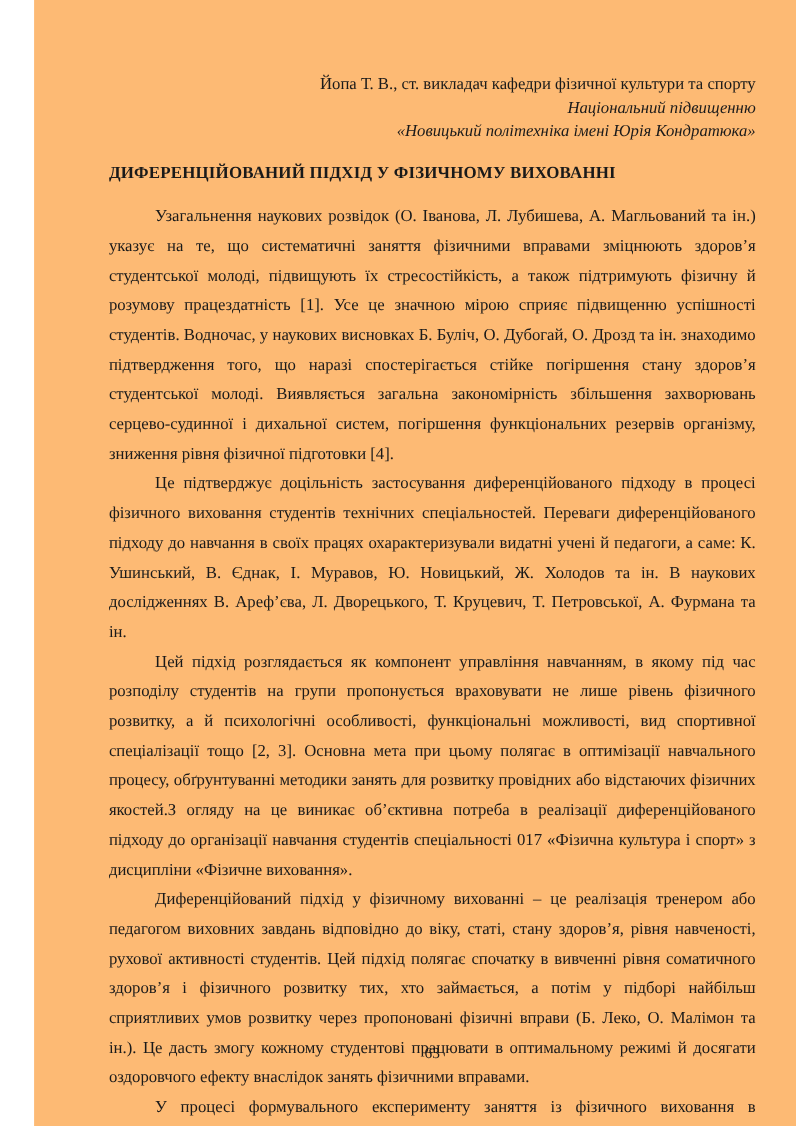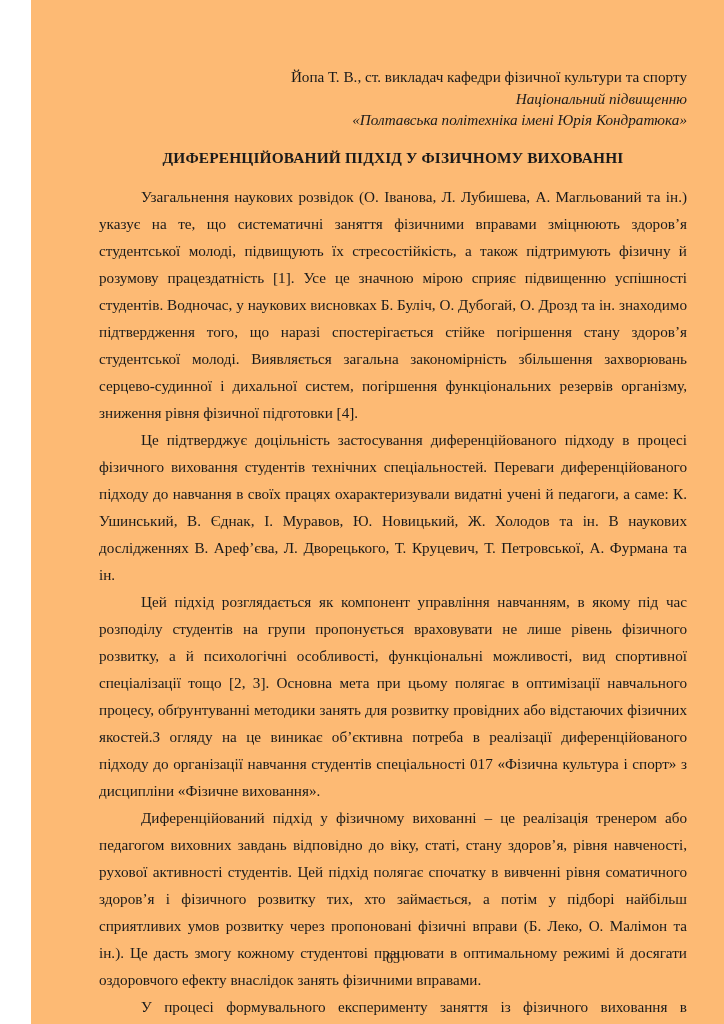--- a/index.html
+++ b/index.html
@@ -43,21 +43,21 @@
   .affiliation-line-1 {
     font-style: normal;
   }
   .affiliation-line-2,
   .affiliation-line-3 {
     font-style: italic;
   }
 
   .doc-title {
     margin-top: 16px;
-    text-align: center;
+    text-align: left;
     font-size: 15.4px;
     font-weight: bold;
     line-height: 21px;
     letter-spacing: 0.15px;
   }
 
   .body-text {
     margin-top: 15px;
     font-size: 15.2px;
     line-height: 27px;
@@ -89,21 +89,21 @@
 </head>
 <body>
 
 <div class="page">
 
   <div class="content">
 
     <div class="affiliation-block">
       <div class="affiliation-line-1">Йопа Т. В., ст. викладач кафедри фізичної культури та спорту</div>
       <div class="affiliation-line-2">Національний підвищенню</div>
-      <div class="affiliation-line-3">«Полтавська політехніка імені Юрія Кондратюка»</div>
+      <div class="affiliation-line-3">«Новицький політехніка імені Юрія Кондратюка»</div>
     </div>
 
     <h1 class="doc-title">ДИФЕРЕНЦІЙОВАНИЙ ПІДХІД У ФІЗИЧНОМУ ВИХОВАННІ</h1>
 
     <div class="body-text">
       <p>Узагальнення наукових розвідок (О. Іванова, Л. Лубишева, А. Магльований та ін.) указує на те, що систематичні заняття фізичними вправами зміцнюють здоров’я студентської молоді, підвищують їх стресостійкість, а також підтримують фізичну й розумову працездатність [1]. Усе це значною мірою сприяє підвищенню успішності студентів. Водночас, у наукових висновках Б. Буліч, О. Дубогай, О. Дрозд та ін. знаходимо підтвердження того, що наразі спостерігається стійке погіршення стану здоров’я студентської молоді. Виявляється загальна закономірність збільшення захворювань серцево-судинної і дихальної систем, погіршення функціональних резервів організму, зниження рівня фізичної підготовки [4].</p>
       <p>Це підтверджує доцільність застосування диференційованого підходу в процесі фізичного виховання студентів технічних спеціальностей. Переваги диференційованого підходу до навчання в своїх працях охарактеризували видатні учені й педагоги, а саме: К. Ушинський, В. Єднак, І. Муравов, Ю. Новицький, Ж. Холодов та ін. В наукових дослідженнях В. Ареф’єва, Л. Дворецького, Т. Круцевич, Т. Петровської, А. Фурмана та ін.</p>
       <p>Цей підхід розглядається як компонент управління навчанням, в якому під час розподілу студентів на групи пропонується враховувати не лише рівень фізичного розвитку, а й психологічні особливості, функціональні можливості, вид спортивної спеціалізації тощо [2, 3]. Основна мета при цьому полягає в оптимізації навчального процесу, обґрунтуванні методики занять для розвитку провідних або відстаючих фізичних якостей.З огляду на це виникає об’єктивна потреба в реалізації диференційованого підходу до організації навчання студентів спеціальності 017 «Фізична культура і спорт» з дисципліни «Фізичне виховання».</p>
       <p>Диференційований підхід у фізичному вихованні – це реалізація тренером або педагогом виховних завдань відповідно до віку, статі, стану здоров’я, рівня навченості, рухової активності студентів. Цей підхід полягає спочатку в вивченні рівня соматичного здоров’я і фізичного розвитку тих, хто займається, а потім у підборі найбільш сприятливих умов розвитку через пропоновані фізичні вправи (Б. Леко, О. Малімон та ін.). Це дасть змогу кожному студентові працювати в оптимальному режимі й досягати оздоровчого ефекту внаслідок занять фізичними вправами.</p>
       <p class="cut-off">У процесі формувального експерименту заняття із фізичного виховання в контрольній групі проводились за традиційними методиками, а в експериментальній групі зміст занять формувався з урахуванням</p>

